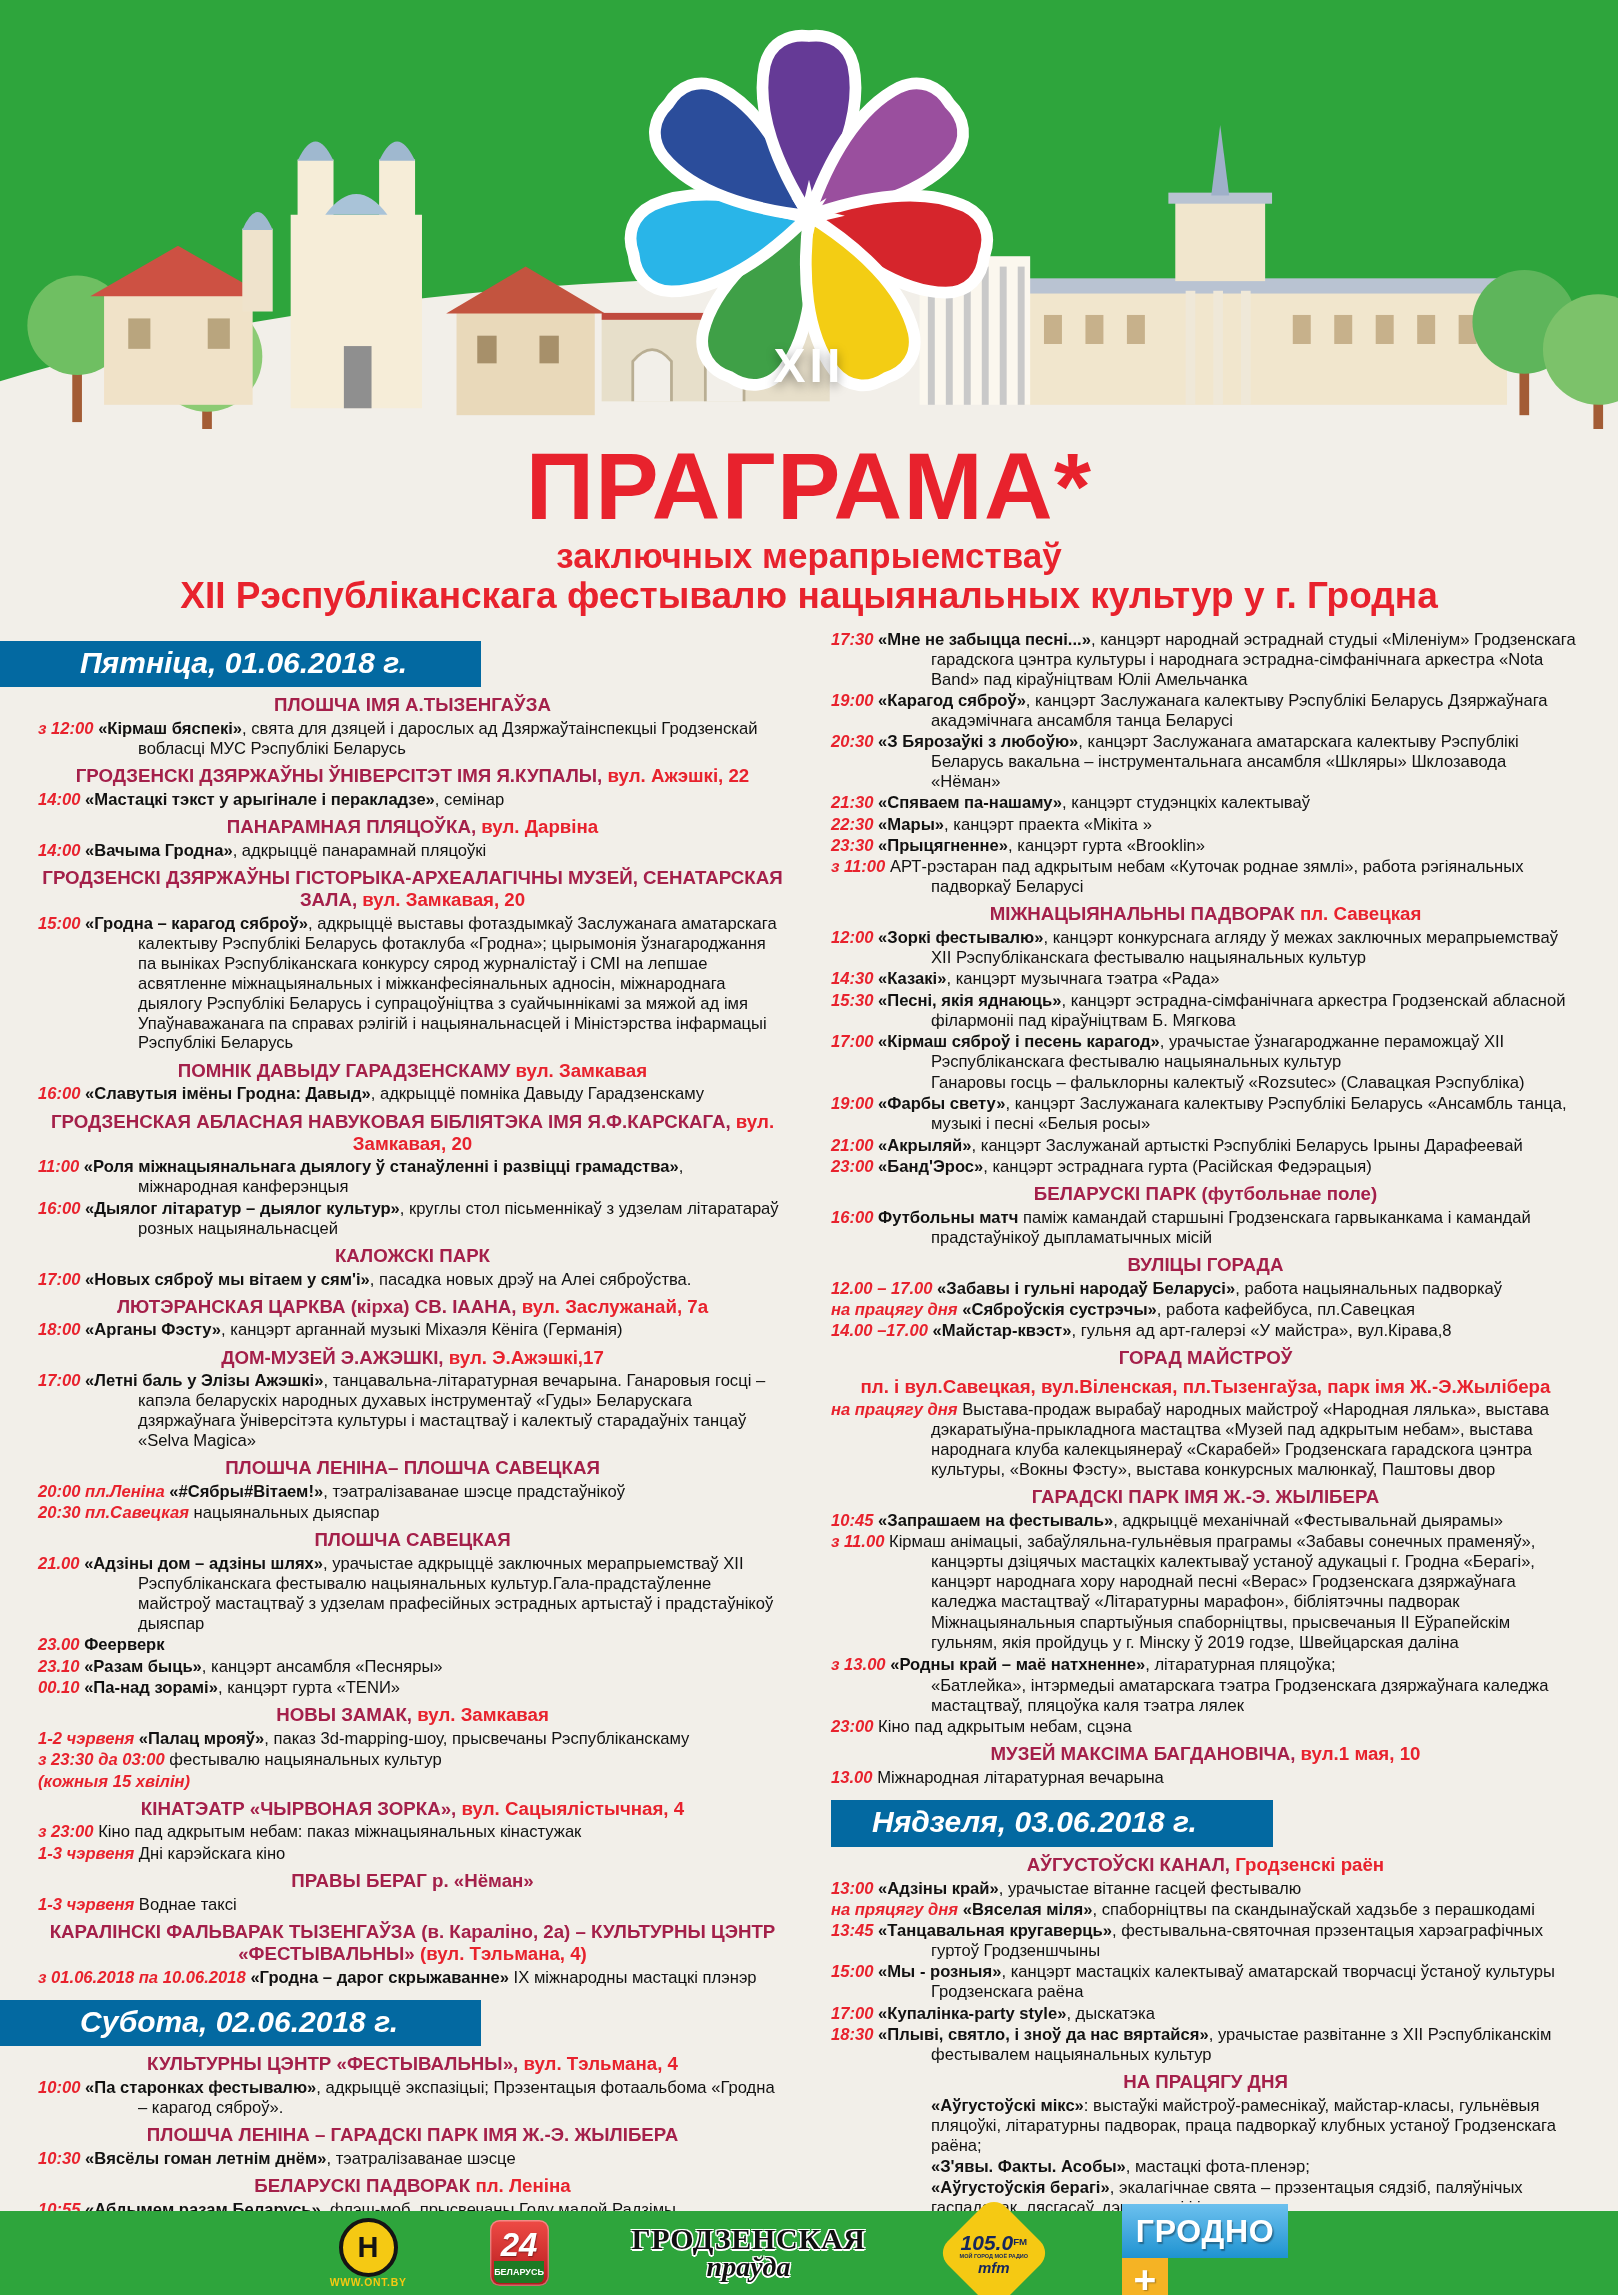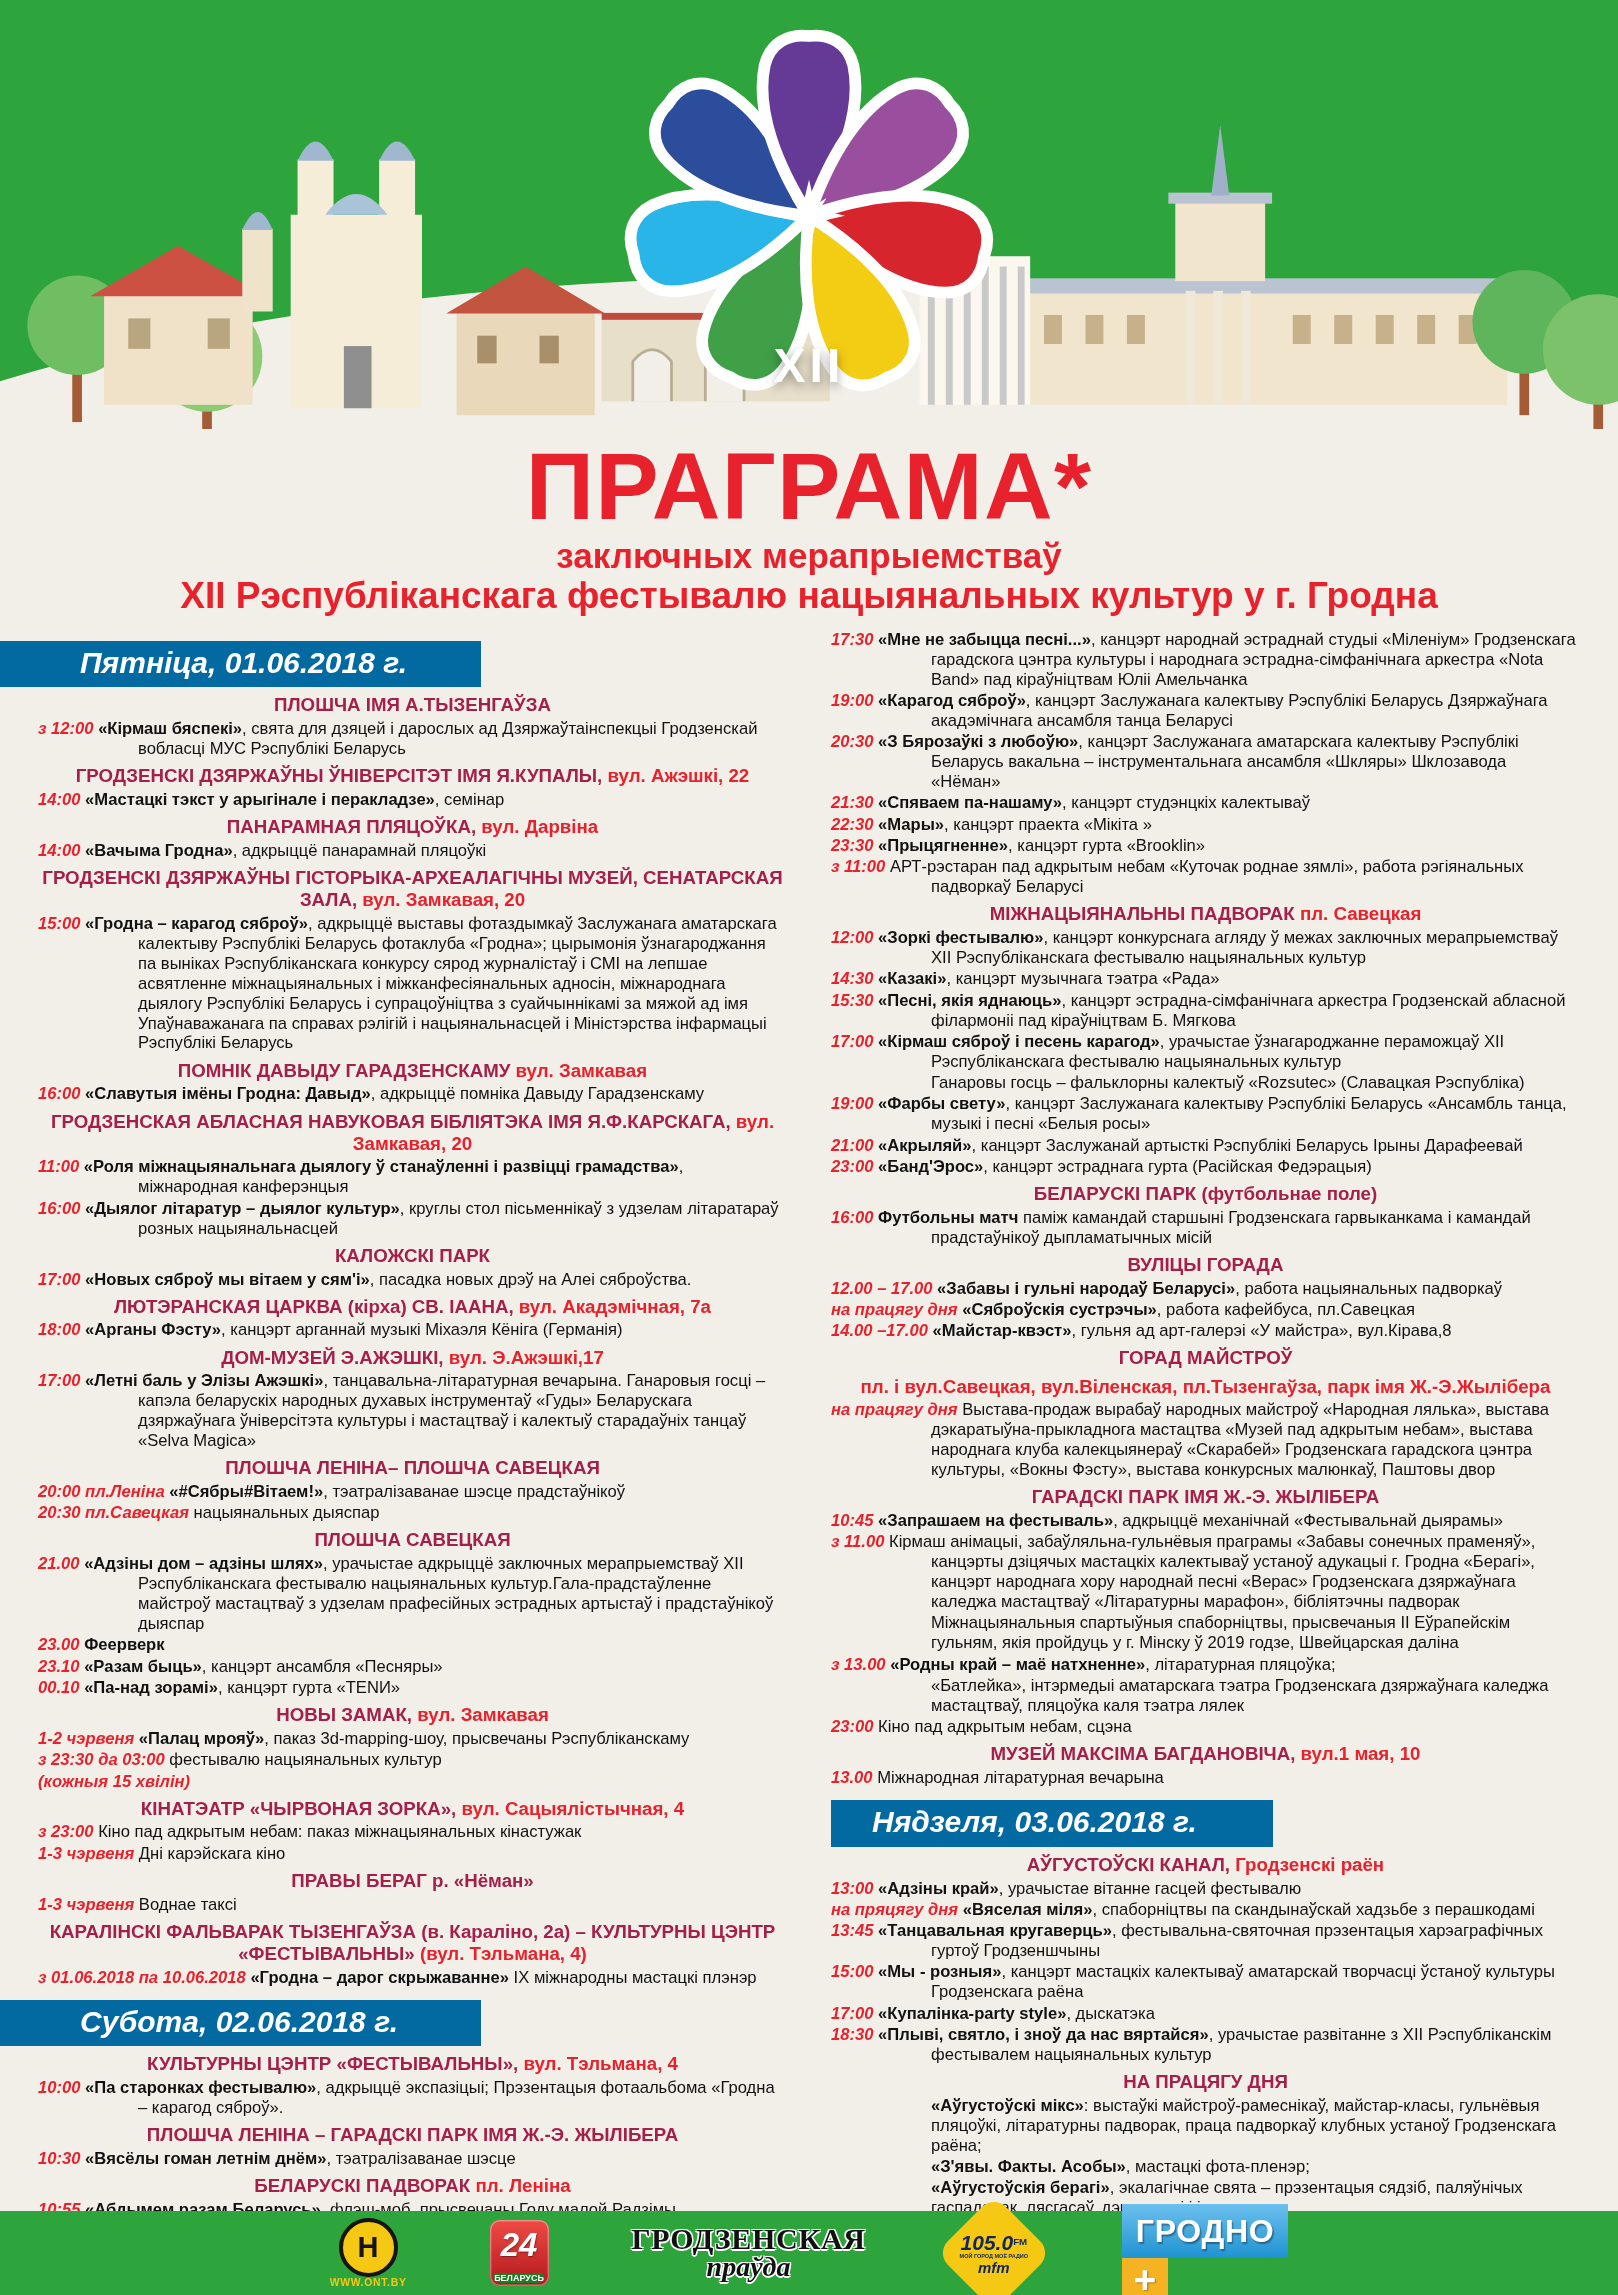--- a/index.html
+++ b/index.html
@@ -38,21 +38,21 @@
   
   .footer{flex:none;height:84px;background:#2ea53c;display:flex;align-items:center;justify-content:center;gap:83px;}
   .logo{display:flex;flex-direction:column;align-items:center;justify-content:center;}
   .ont-circle{width:51px;height:51px;border-radius:50%;background:#f5c913;border:4.8px solid #141414;
               display:flex;align-items:center;justify-content:center;font-weight:800;font-size:29px;color:#141414;}
   .ont-site{color:#f5c913;font-size:10.4px;font-weight:bold;margin-top:0.7px;letter-spacing:0.7px;}
   .b24{width:59px;height:66px;border-radius:9.7px;background:linear-gradient(#ef4b45,#b3191c);
        position:relative;display:flex;align-items:flex-start;justify-content:center;box-shadow:inset 0 0 0 1.4px rgba(255,255,255,.35);}
   .b24-num{color:#fff;font-weight:800;font-style:italic;font-size:33px;margin-top:5.5px;text-shadow:0.7px 1.4px 1.4px rgba(0,0,0,.4);}
   .b24-country{position:absolute;bottom:2.8px;left:4.1px;right:4.1px;background:#1e7a24;color:#fff;
-               font-size:9px;font-weight:bold;text-align:center;border-radius:0 0 6.2px 6.2px;padding:0 0;}
+               font-size:9px;font-weight:bold;text-align:center;border-radius:0 0 6.2px 6.2px;padding:6px 0;}
   .prauda{text-align:center;line-height:.95;color:#111;
           font-family:"Liberation Serif",serif;font-weight:800;
           text-shadow:1.4px 1.4px 0 #fff,-1.4px -1.4px 0 #fff,1.4px -1.4px 0 #fff,-1.4px 1.4px 0 #fff,0 2.1px 0 #fff;}
   .p1{font-size:30px;letter-spacing:0.7px;}
   .p2{font-size:28px;font-style:italic;}
   .radio{width:82px;height:82px;background:#f5c913;border-radius:16.6px;transform:rotate(45deg);
          display:flex;align-items:center;justify-content:center;margin:0 4.1px;}
   .radio-in{transform:rotate(-45deg);text-align:center;color:#15265c;line-height:1;}
   .radio-freq{font-size:21px;font-weight:800;font-style:italic;}
   .radio-fm{font-size:9.7px;font-weight:800;vertical-align:super;}
@@ -176,21 +176,21 @@
       <p class="ev"><span class="time">14:00 </span><span class="lead">«Вачыма Гродна»</span><span class="desc">, адкрыццё панарамнай пляцоўкі</span></p>
       <div class="venue"><span class="vn">ГРОДЗЕНСКІ ДЗЯРЖАЎНЫ ГІСТОРЫКА-АРХЕАЛАГІЧНЫ МУЗЕЙ, СЕНАТАРСКАЯ ЗАЛА,</span><span class="va"> вул. Замкавая, 20</span></div>
       <p class="ev"><span class="time">15:00 </span><span class="lead">«Гродна – карагод сяброў»</span><span class="desc">, адкрыццё выставы фотаздымкаў Заслужанага аматарскага калектыву Рэспублікі Беларусь фотаклуба «Гродна»; цырымонія ўзнагароджання па выніках Рэспубліканскага конкурсу сярод журналістаў і СМІ на лепшае асвятленне міжнацыянальных і міжканфесіянальных адносін, міжнароднага дыялогу Рэспублікі Беларусь і супрацоўніцтва з суайчыннікамі за мяжой ад імя Упаўнаважанага па справах рэлігій і нацыянальнасцей і Міністэрства інфармацыі Рэспублікі Беларусь</span></p>
       <div class="venue"><span class="vn">ПОМНІК ДАВЫДУ ГАРАДЗЕНСКАМУ</span><span class="va"> вул. Замкавая</span></div>
       <p class="ev"><span class="time">16:00 </span><span class="lead">«Славутыя імёны Гродна: Давыд»</span><span class="desc">, адкрыццё помніка Давыду Гарадзенскаму</span></p>
       <div class="venue"><span class="vn">ГРОДЗЕНСКАЯ АБЛАСНАЯ НАВУКОВАЯ БІБЛІЯТЭКА ІМЯ Я.Ф.КАРСКАГА,</span><span class="va"> вул. Замкавая, 20</span></div>
       <p class="ev"><span class="time">11:00 </span><span class="lead">«Роля міжнацыянальнага дыялогу ў станаўленні і развіцці грамадства»</span><span class="desc">, міжнародная канферэнцыя</span></p>
       <p class="ev"><span class="time">16:00 </span><span class="lead">«Дыялог літаратур – дыялог культур»</span><span class="desc">, круглы стол пісьменнікаў з удзелам літаратараў розных нацыянальнасцей</span></p>
       <div class="venue"><span class="vn">КАЛОЖСКІ ПАРК</span></div>
       <p class="ev"><span class="time">17:00 </span><span class="lead">«Новых сяброў мы вітаем у сям'і»</span><span class="desc">, пасадка новых дрэў на Алеі сяброўства.</span></p>
-      <div class="venue"><span class="vn">ЛЮТЭРАНСКАЯ ЦАРКВА (кірха) СВ. ІААНА,</span><span class="va"> вул. Акадэмічная, 7а</span></div>
+      <div class="venue"><span class="vn">ЛЮТЭРАНСКАЯ ЦАРКВА (кірха) СВ. ІААНА,</span><span class="va"> вул. Заслужанай, 7а</span></div>
       <p class="ev"><span class="time">18:00 </span><span class="lead">«Арганы Фэсту»</span><span class="desc">, канцэрт арганнай музыкі Міхаэля Кёніга (Германія)</span></p>
       <div class="venue"><span class="vn">ДОМ-МУЗЕЙ Э.АЖЭШКІ,</span><span class="va"> вул. Э.Ажэшкі,17</span></div>
       <p class="ev"><span class="time">17:00 </span><span class="lead">«Летні баль у Элізы Ажэшкі»</span><span class="desc">, танцавальна-літаратурная вечарына. Ганаровыя госці – капэла беларускіх народных духавых інструментаў «Гуды» Беларускага дзяржаўнага ўніверсітэта культуры і мастацтваў і калектыў старадаўніх танцаў «Selva Magica»</span></p>
       <div class="venue"><span class="vn">ПЛОШЧА ЛЕНІНА– ПЛОШЧА САВЕЦКАЯ</span></div>
       <p class="ev"><span class="time">20:00 пл.Леніна </span><span class="lead">«#Сябры#Вітаем!»</span><span class="desc">, тэатралізаванае шэсце прадстаўнікоў</span></p>
       <p class="ev"><span class="time">20:30 пл.Савецкая </span><span class="desc">нацыянальных дыяспар</span></p>
       <div class="venue"><span class="vn">ПЛОШЧА САВЕЦКАЯ</span></div>
       <p class="ev"><span class="time">21.00 </span><span class="lead">«Адзіны дом – адзіны шлях»</span><span class="desc">, урачыстае адкрыццё заключных мерапрыемстваў XII Рэспубліканскага фестывалю нацыянальных культур.Гала-прадстаўленне майстроў мастацтваў з удзелам прафесійных эстрадных артыстаў і прадстаўнікоў дыяспар</span></p>
       <p class="ev"><span class="time">23.00 </span><span class="lead">Феерверк</span></p>
       <p class="ev"><span class="time">23.10 </span><span class="lead">«Разам быць»</span><span class="desc">, канцэрт ансамбля «Песняры»</span></p>

